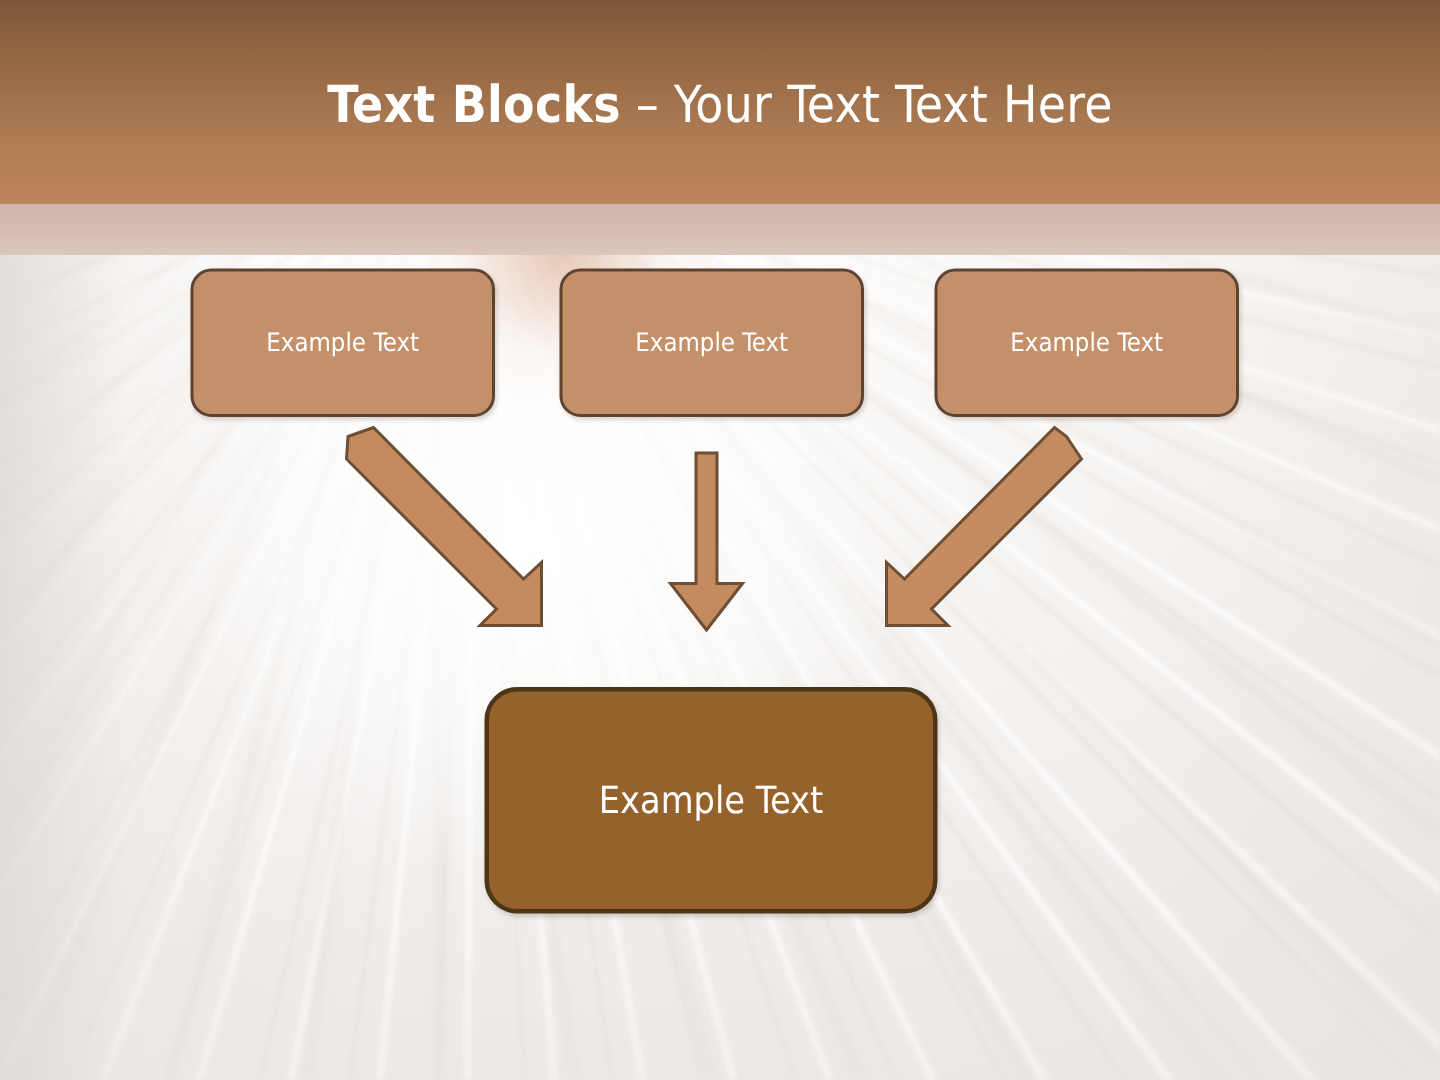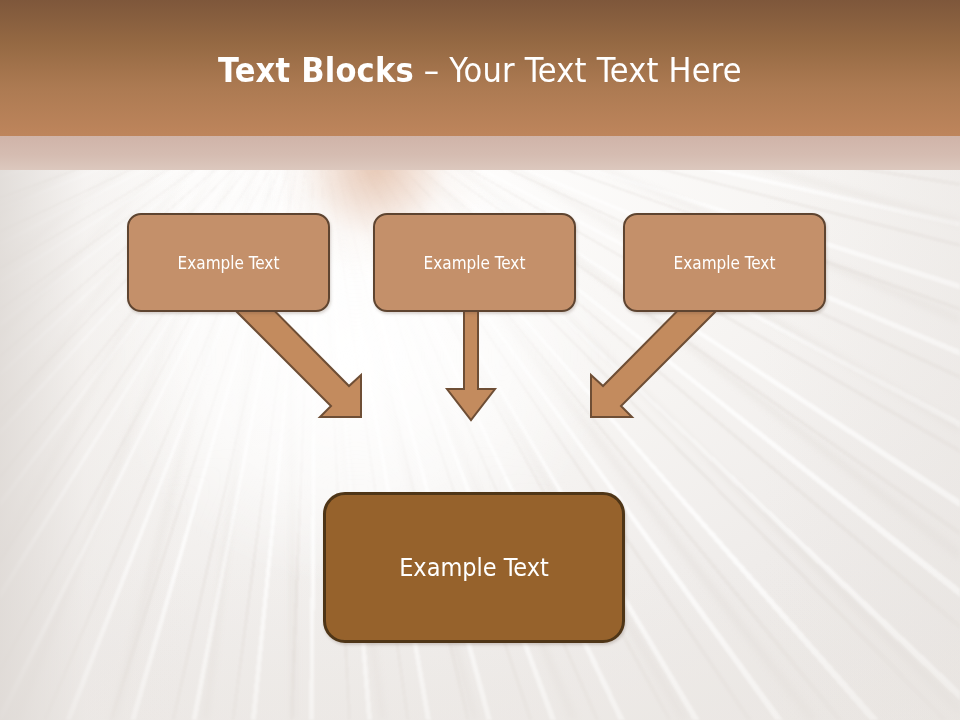--- a/index.html
+++ b/index.html
@@ -127,21 +127,20 @@
   .node {
     position: absolute;
     box-sizing: border-box;
     display: flex;
     align-items: center;
     justify-content: center;
     color: #ffffff;
     text-align: center;
     font-family: "DejaVu Sans Condensed", "Liberation Sans Narrow", "Liberation Sans", sans-serif;
     box-shadow: 1px 2px 3px rgba(90,70,55,0.22);
-    margin-top: 34px;
   }
   .node-top {
     width: 203px;
     height: 99px;
     background: #C4906A;
     border: 2px solid #5E4430;
     border-radius: 14px;
     font-size: 17px;
   }
   #node-top-1 { left: 127px; top: 179px; }

